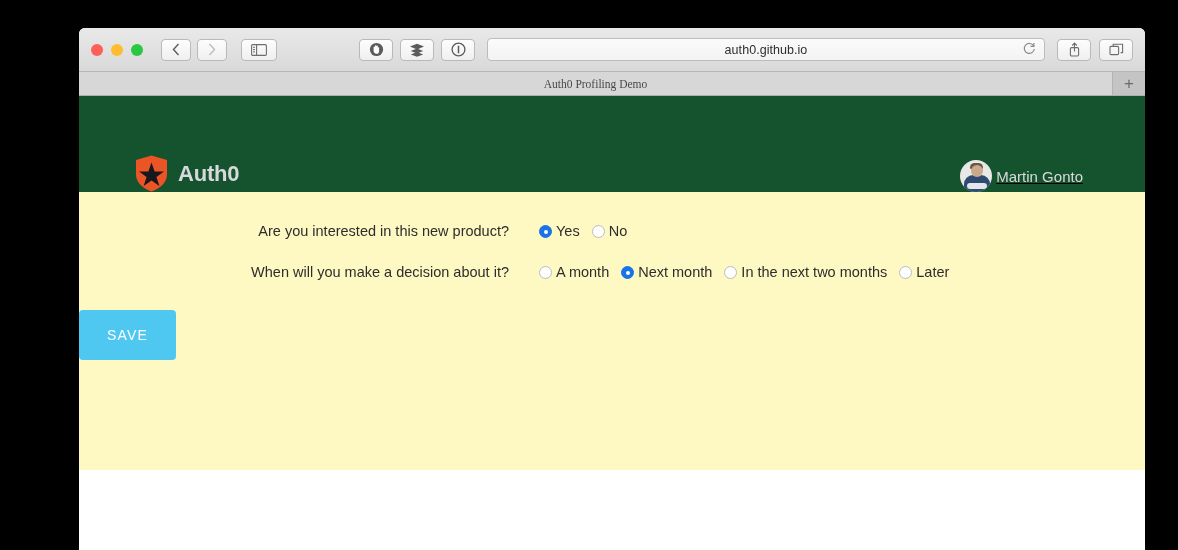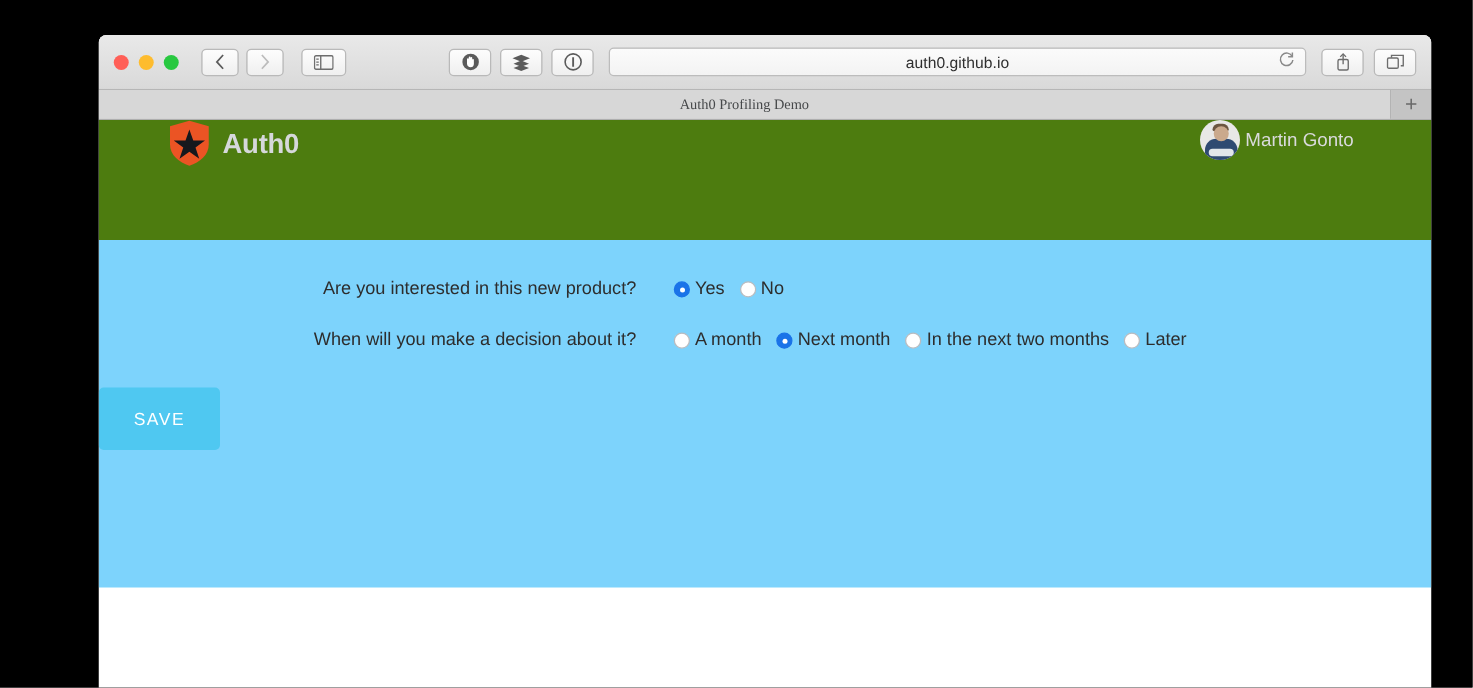--- a/index.html
+++ b/index.html
@@ -141,42 +141,43 @@
     align-items: center;
     justify-content: center;
     color: #6a6a6a;
     font-size: 17px;
     line-height: 1;
   }
 
   
   .page-header {
     height: 96px;
-    background: #4d7c0f;
-    display: flex;
-    align-items: flex-start;
+    background: #14532d;
+    display: flex;
+    align-items: flex-end;
     padding: 0 62px 0 56px;
     box-sizing: border-box;
     justify-content: space-between;
   }
   .brand {
     display: flex;
     align-items: center;
     gap: 10px;
   }
   .brand-name {
     color: #d6d8db;
     font-size: 22px;
     font-weight: 600;
     letter-spacing: -0.2px;
   }
   .user-area {
     display: flex;
     align-items: center;
     gap: 4px;
+    text-decoration: underline;
   }
   .avatar {
     width: 32px;
     height: 32px;
     border-radius: 50%;
     overflow: hidden;
     background: #e8e8e6;
     position: relative;
     flex: none;
   }
@@ -218,21 +219,21 @@
     color: #ffffff;
     font-size: 12.5px;
     letter-spacing: 1.1px;
     padding: 9px 19px;
     background: transparent;
     line-height: 1;
   }
 
   
   .content {
-    background: #7dd3fc;
+    background: #fef9c3;
     height: 278px;
     padding-top: 26px;
     box-sizing: border-box;
   }
   .form-row {
     display: flex;
     align-items: flex-start;
     margin-bottom: 14px;
   }
   .q-label {

